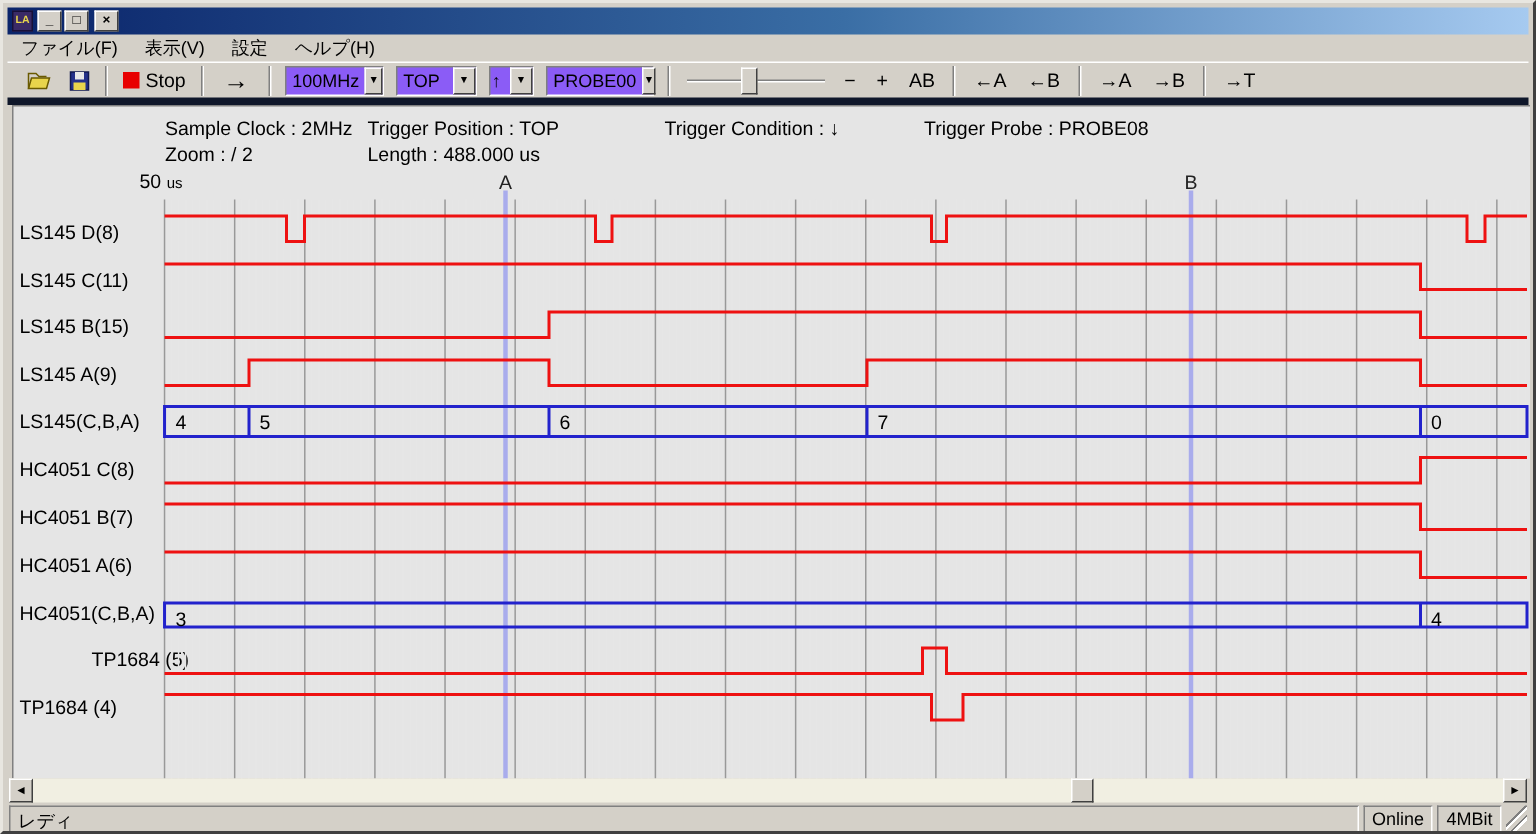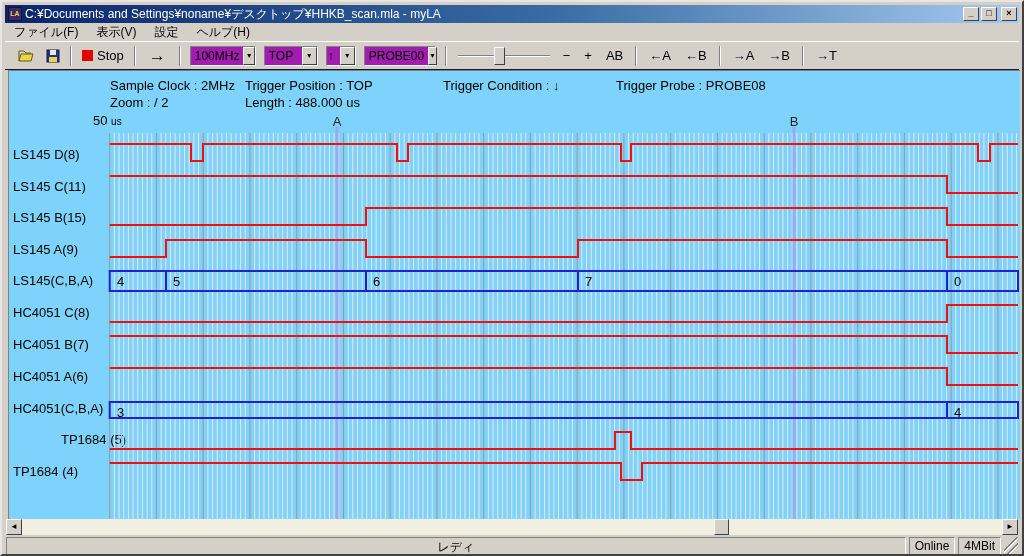--- a/index.html
+++ b/index.html
@@ -19,70 +19,69 @@
   .cap-btn{width:16px;height:14px;background:#d4d0c8;border:1px solid;
     border-color:#fff #404040 #404040 #fff;font-size:9px;line-height:11px;
     text-align:center;font-weight:bold;font-family:"Liberation Sans",sans-serif;}
   .cap-btn.close{margin-left:2px;}
   
   .menubar{position:absolute;left:3px;top:22px;right:3px;height:16px;
     display:flex;align-items:center;font-size:12px;}
   .menu-item{padding:1px 9px;}
   
   .toolbar{position:absolute;left:3px;top:39px;right:3px;height:29px;
-    border-top:1px solid #fff;border-bottom:1px solid #0f172a;
+    border-top:1px solid #fff;border-bottom:5px solid #0f172a;
     display:flex;align-items:center;font-size:13px;}
   .tb-sep{width:2px;height:20px;margin:0 5px;border-left:1px solid #808080;border-right:1px solid #fff;}
   .tb-btn{display:flex;align-items:center;gap:4px;padding:2px 5px;}
   .stop-square{width:11px;height:11px;background:#e80000;}
   .run-arrow{font-size:17px;font-weight:bold;padding:0 8px;}
   .combo{display:flex;height:20px;margin:0 4px;border:1px solid;
-    border-color:#808080 #fff #fff #808080;background:#a21caf;}
+    border-color:#808080 #fff #fff #808080;background:#8b5cf6;}
   .combo .val{padding:2px 4px;font-size:12px;white-space:nowrap;}
   .combo .btn{width:15px;background:#d4d0c8;border:1px solid;
     border-color:#fff #404040 #404040 #fff;font-size:7px;line-height:16px;text-align:center;}
   .slider{position:relative;width:92px;height:20px;margin:0 6px;}
   .slider .track{position:absolute;left:0;right:0;top:9px;height:2px;
     border-top:1px solid #808080;border-bottom:1px solid #fff;}
   .slider .thumb{position:absolute;left:36px;top:1px;width:11px;height:18px;
     background:#d4d0c8;border:1px solid;border-color:#fff #404040 #404040 #fff;}
   .tb-txt{padding:2px 7px;font-size:13px;white-space:nowrap;}
   
   .client{position:absolute;left:6px;top:68px;width:1012px;height:449px;
-    background:#7dd3fc;border-left:1px solid #808080;border-top:1px solid #808080;}
+    background:#e5e5e5;border-left:1px solid #808080;border-top:1px solid #808080;}
   .info-line{position:absolute;font-size:13px;white-space:nowrap;}
   .scale-label{position:absolute;left:84px;top:42px;font-size:13px;}
   .scale-label .unit{font-size:10px;}
   .ch-labels{position:absolute;left:0;top:0;}
   .ch-label{position:absolute;left:4px;height:16px;line-height:16px;font-size:13px;white-space:nowrap;}
   .wave-svg{position:absolute;left:0;top:0;}
   
   .hscroll{position:absolute;left:4px;right:4px;top:517px;height:16px;
     background:#f1efe2;display:flex;}
   .sb-btn{width:16px;height:16px;background:#d4d0c8;border:1px solid;
     border-color:#fff #404040 #404040 #fff;font-size:8px;line-height:14px;text-align:center;flex:0 0 16px;}
   .sb-track{position:relative;flex:1;}
   .sb-thumb{position:absolute;left:692px;top:0;width:15px;height:16px;
     background:#d4d0c8;border:1px solid;border-color:#fff #404040 #404040 #fff;}
   
   .statusbar{position:absolute;left:4px;right:4px;top:535px;height:18px;
-    display:flex;align-items:stretch;gap:3px;font-size:12px;text-align:center;}
+    display:flex;align-items:stretch;gap:3px;font-size:12px;}
   .panel{border:1px solid;border-color:#808080 #fff #fff #808080;
     padding:1px 5px;white-space:nowrap;}
   .panel.grow{flex:1;}
   .grip{width:14px;background:linear-gradient(135deg,transparent 40%,#808080 40%,#808080 45%,#fff 45%,#fff 52%,transparent 52%,transparent 62%,#808080 62%,#808080 67%,#fff 67%,#fff 74%,transparent 74%);}
 </style>
 </head>
 <body>
 
 <div class="screen">
 
   <div class="titlebar">
     <div class="app-icon">LA</div>
-    <div class="title-text">C:¥Documents and Settings¥noname¥デスクトップ¥HHKB_scan.mla - myLA</div>
     <div class="caption-btns">
       <div class="cap-btn">_</div>
       <div class="cap-btn">□</div>
       <div class="cap-btn close">×</div>
     </div>
   </div>
 
   <div class="menubar">
     <span class="menu-item">ファイル(F)</span>
     <span class="menu-item">表示(V)</span>

